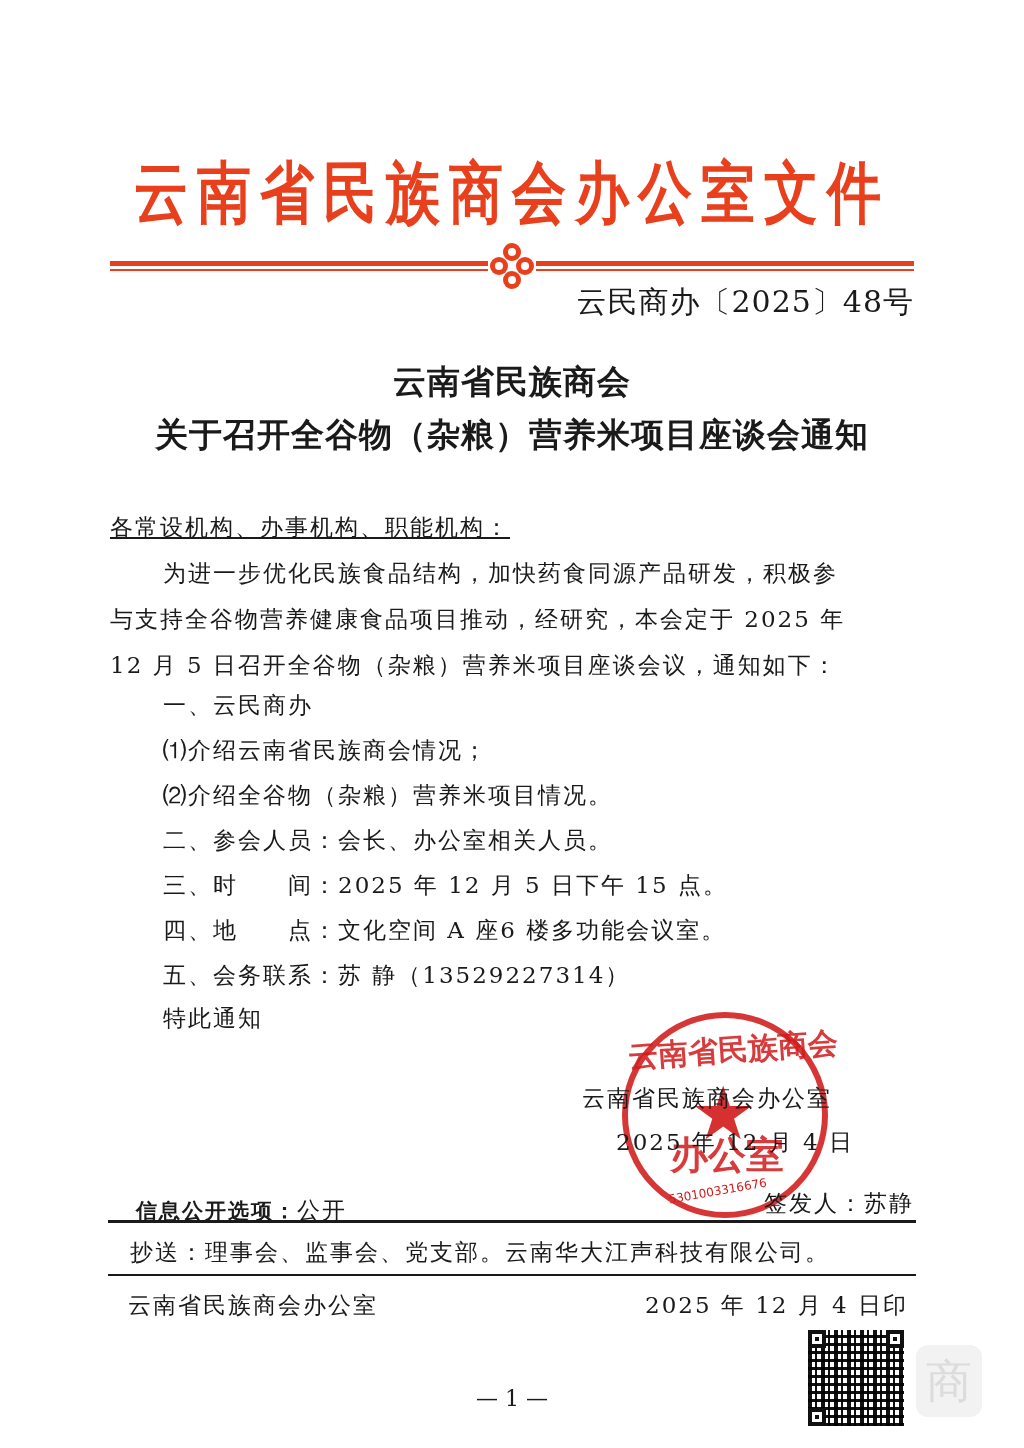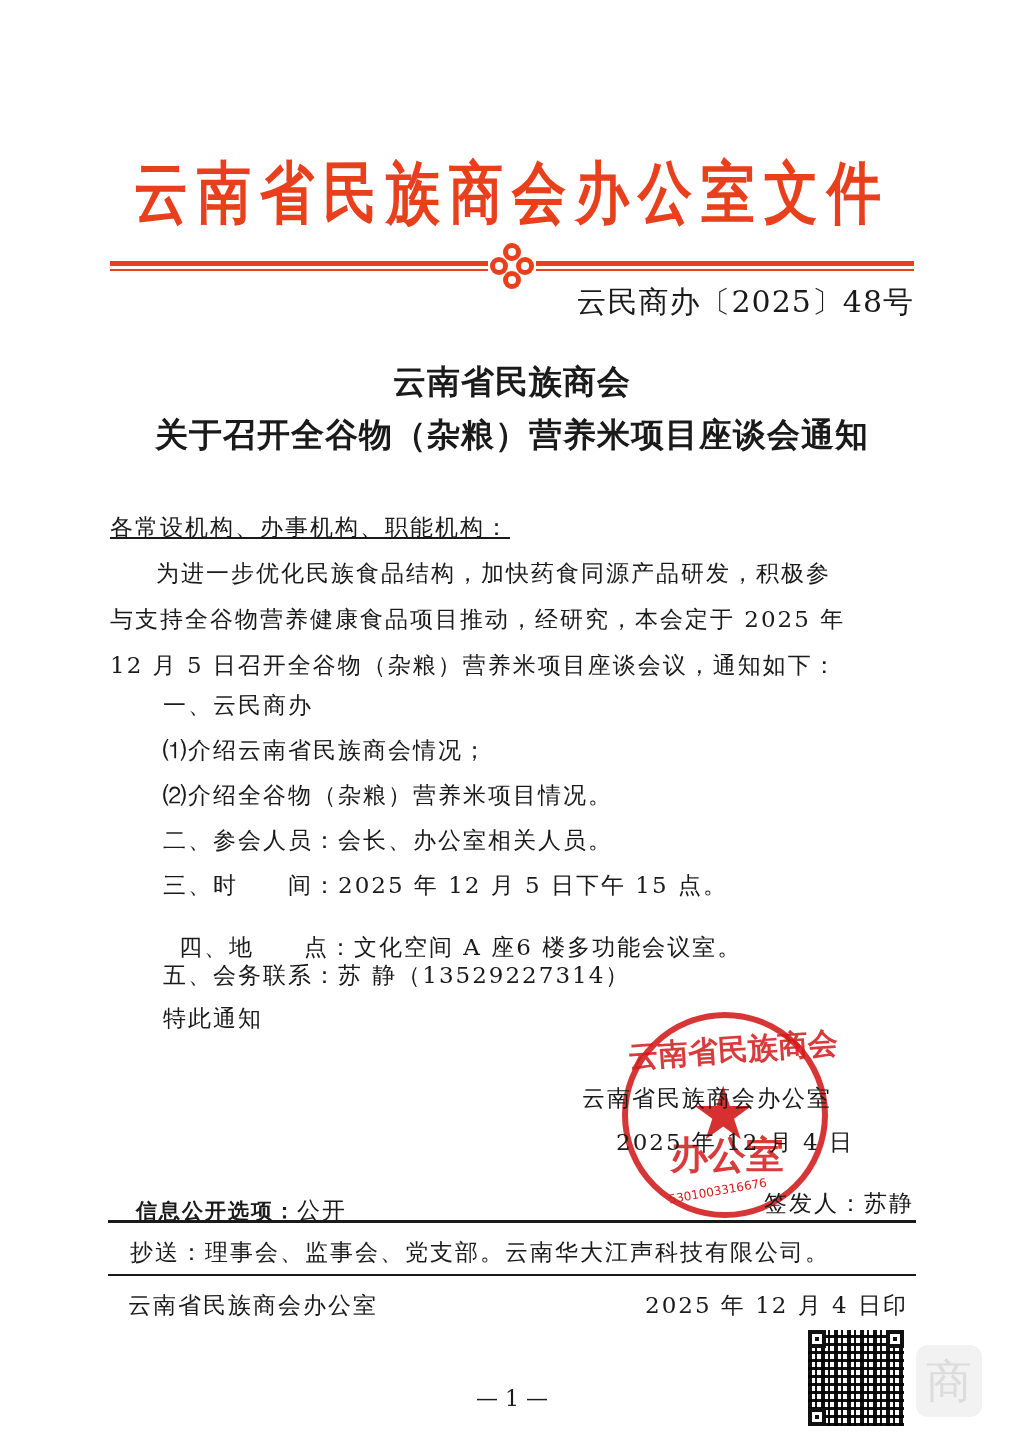--- a/index.html
+++ b/index.html
@@ -60,30 +60,30 @@
     </g>
   </svg>
 </div>
 
 <div class="abs doc-number">云民商办〔2025〕48号</div>
 
 <div class="abs main-title" style="top:360px;">云南省民族商会</div>
 <div class="abs main-title" style="top:413px;">关于召开全谷物（杂粮）营养米项目座谈会通知</div>
 
 <div class="abs line" style="left:110px; top:512px;text-decoration:underline;">各常设机构、办事机构、职能机构：</div>
-<div class="abs line" style="left:156px; top:558px;">为进一步优化民族食品结构，加快药食同源产品研发，积极参</div>
+<div class="abs line" style="left:163px; top:558px;">为进一步优化民族食品结构，加快药食同源产品研发，积极参</div>
 <div class="abs line" style="left:110px; top:604px;">与支持全谷物营养健康食品项目推动，经研究，本会定于 2025 年</div>
 <div class="abs line" style="left:110px; top:650px;">12 月 5 日召开全谷物（杂粮）营养米项目座谈会议，通知如下：</div>
 
 <div class="abs line" style="left:163px; top:690px;">一、云民商办</div>
 <div class="abs line" style="left:163px; top:735px;">⑴介绍云南省民族商会情况；</div>
 <div class="abs line" style="left:163px; top:780px;">⑵介绍全谷物（杂粮）营养米项目情况。</div>
 <div class="abs line" style="left:163px; top:825px;">二、参会人员：会长、办公室相关人员。</div>
 <div class="abs line" style="left:163px; top:870px;">三、时　　间：2025 年 12 月 5 日下午 15 点。</div>
-<div class="abs line" style="left:179px; top:915px;margin-top:17px;">四、地　　点：文化空间 A 座6 楼多功能会议室。</div>
+<div class="abs line" style="left:163px; top:915px;">四、地　　点：文化空间 A 座6 楼多功能会议室。</div>
 <div class="abs line" style="left:163px; top:960px;">五、会务联系：苏 静（13529227314）</div>
 <div class="abs line" style="left:163px; top:1003px;">特此通知</div>
 
 <div class="abs seal"></div>
 <div class="abs seal-star">★</div>
 <div class="abs seal-text" style="left:628px; top:1030px; font-size:30px; transform: rotate(-4deg);">云南省民族商会</div>
 <div class="abs seal-text" style="left:670px; top:1130px;">办公室</div>
 <div class="abs seal-code" style="left:668px; top:1184px; transform: rotate(-10deg);">5301003316676</div>
 
 <div class="abs line" style="left:582px; top:1083px;">云南省民族商会办公室</div>

